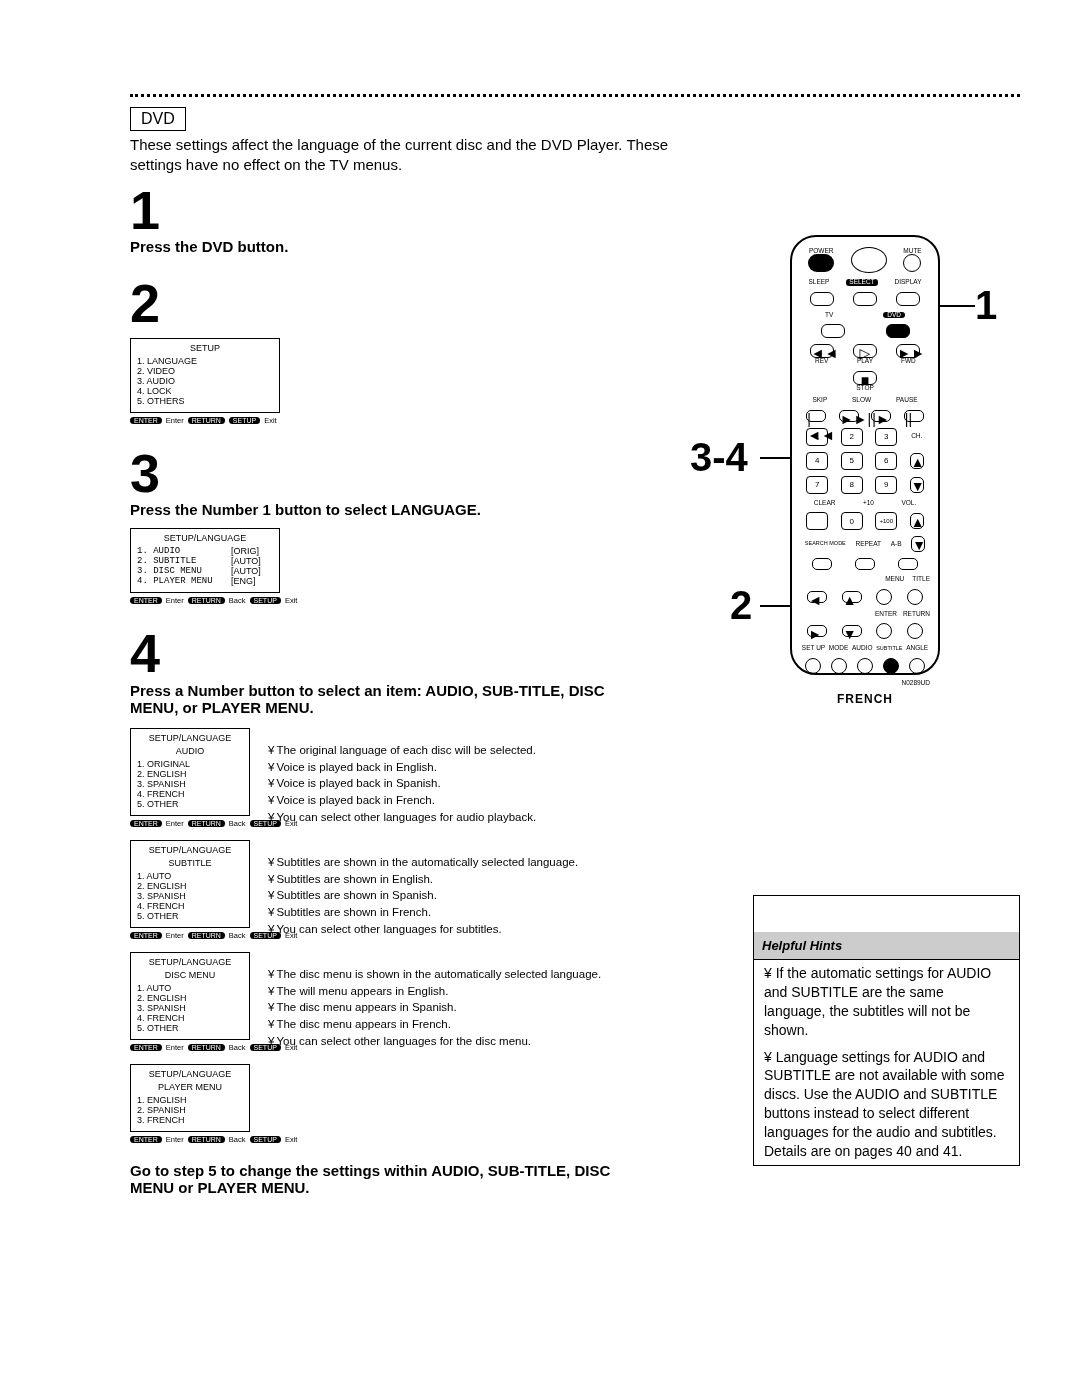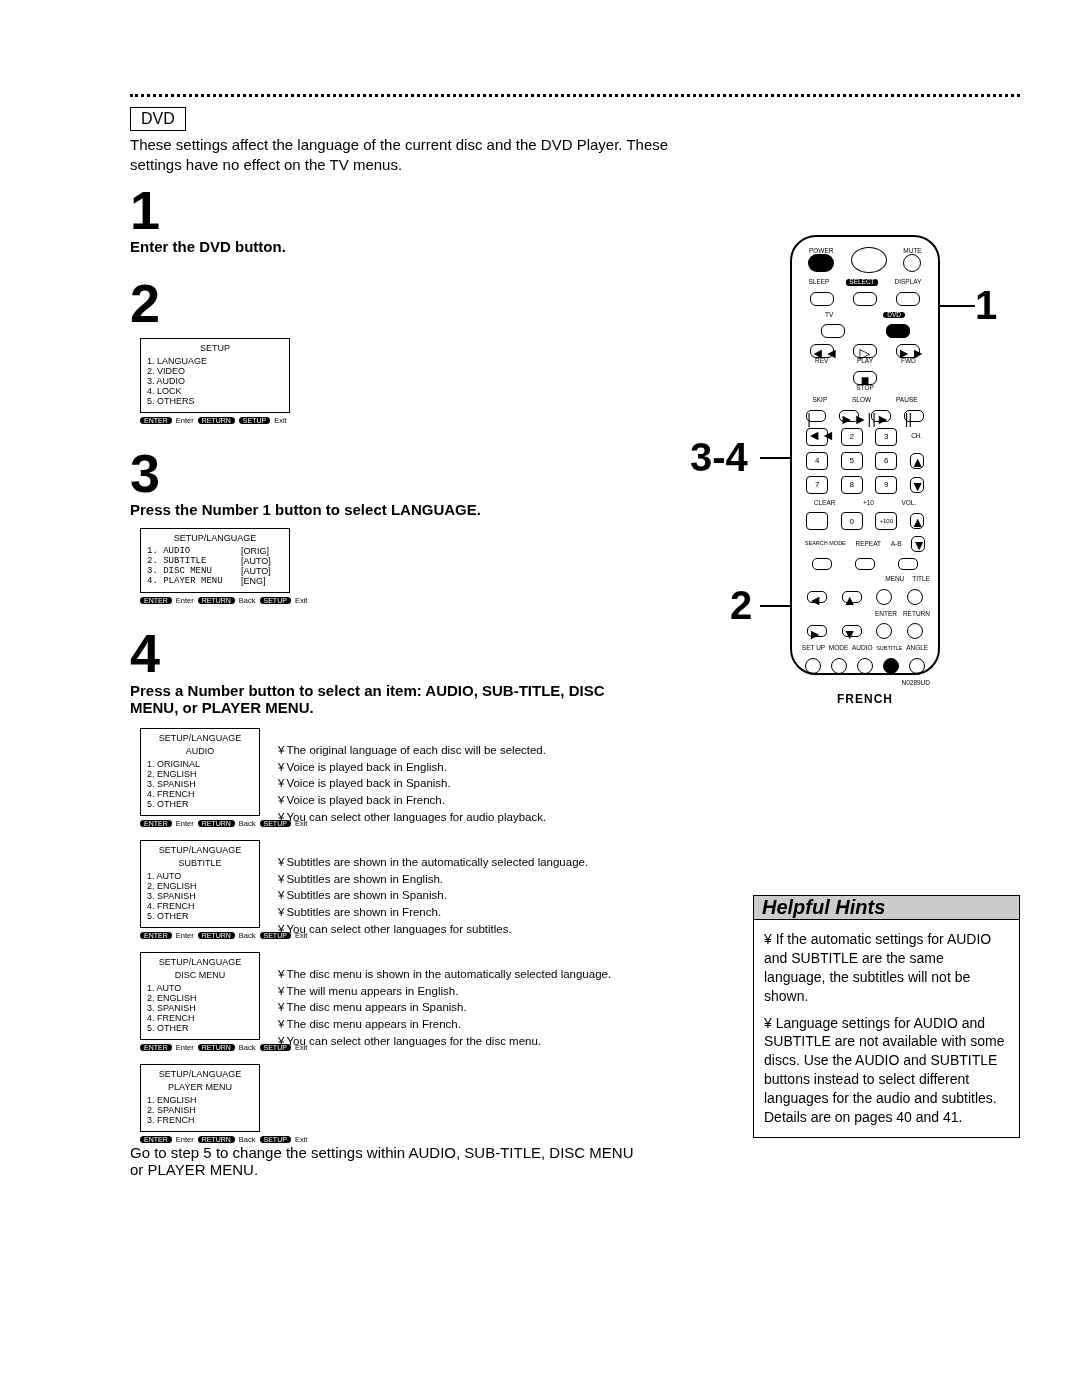--- a/index.html
+++ b/index.html
@@ -47,21 +47,20 @@
   }
   .stepnum.first { margin-top: 10px; }
   .steptxt {
     font-size: 15px;
     margin-top: 4px;
     max-width: 520px;
   }
   .steptxt b { font-weight: bold; }
   .osd {
     margin-top: 10px;
-    margin-left: 10px;
     width: 150px;
     font-size: 9px;
   }
   .osd-frame {
     border: 1px solid #000;
     padding: 4px 6px 6px 6px;
   }
   .osd-title {
     text-align: center;
     font-size: 9px;
@@ -93,21 +92,22 @@
   }
   .explain-block .osd { margin-top: 0; }
   .explain-lines {
     font-size: 11.5px;
     line-height: 1.45;
     padding-top: 14px;
   }
   .explain-lines div::before { content: "¥"; margin-right: 2px; }
   .goto {
     font-size: 15px;
-    font-weight: normal;
+    font-weight: bold;
+    margin-top: 18px;
     max-width: 520px;
   }
   
   .remote-wrap {
     position: absolute;
     top: 235px;
     right: 60px;
     width: 330px;
     height: 680px;
   }
@@ -148,45 +148,46 @@
     position: absolute;
     top: 660px;
     right: 0;
     width: 265px;
     border: 1.5px solid #000;
   }
   .hints-title {
     background: #ccc;
     font-weight: bold;
     font-style: italic;
-    padding: 0 8px;
-    font-size: 20px;
+    padding: 6px 8px;
+    font-size: 13px;
     border-bottom: 1px solid #000;
+    margin-top: 36px;
   }
   .hints-body {
-    padding: 10px 10px;
+    padding: 4px 10px;
     font-size: 14px;
     line-height: 1.35;
   }
   .hints-body .it::before { content: "¥ "; }
   .hints-body .it + .it { margin-top: 8px; }
 </style>
 </head>
 <body>
 
 <div class="page">
 
   <hr class="dotted">
 
   <div class="dvd-box">DVD</div>
   <div class="intro">These settings affect the language of the current disc and the DVD Player. These settings have no effect on the TV menus.</div>
 
   
   <div class="stepnum first">1</div>
-  <div class="steptxt"><b>Enter the DVD button.</b></div>
+  <div class="steptxt"><b>Press the DVD button.</b></div>
 
   
   <div class="stepnum">2</div>
   <div class="osd">
     <div class="osd-frame">
       <div class="osd-title">SETUP</div>
       <div>1. LANGUAGE</div>
       <div>2. VIDEO</div>
       <div>3. AUDIO</div>
       <div>4. LOCK</div>

